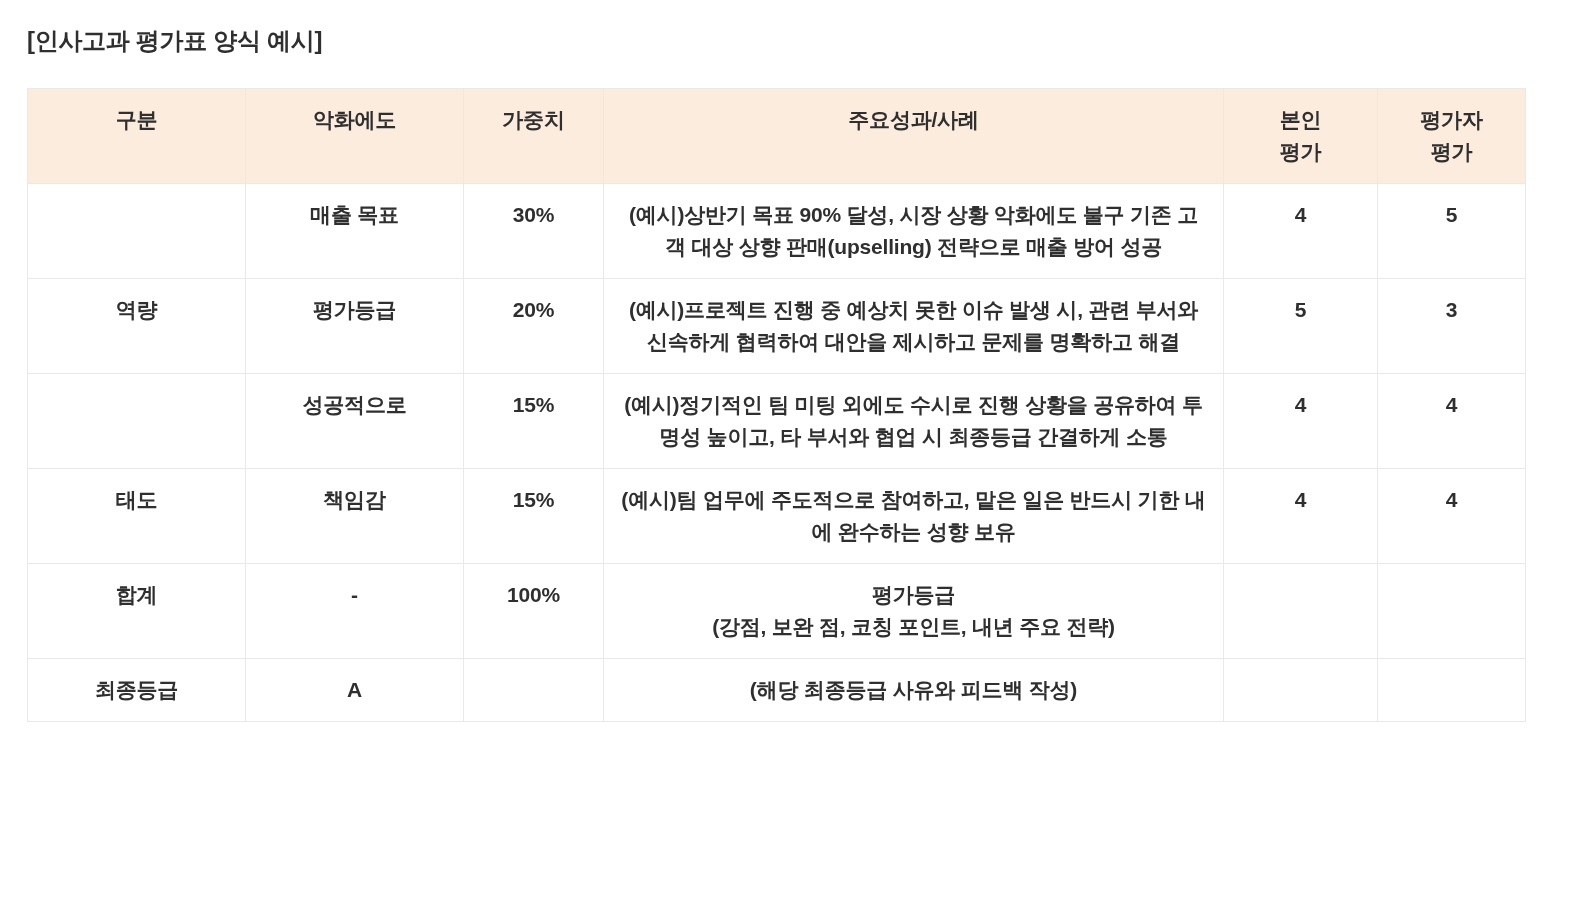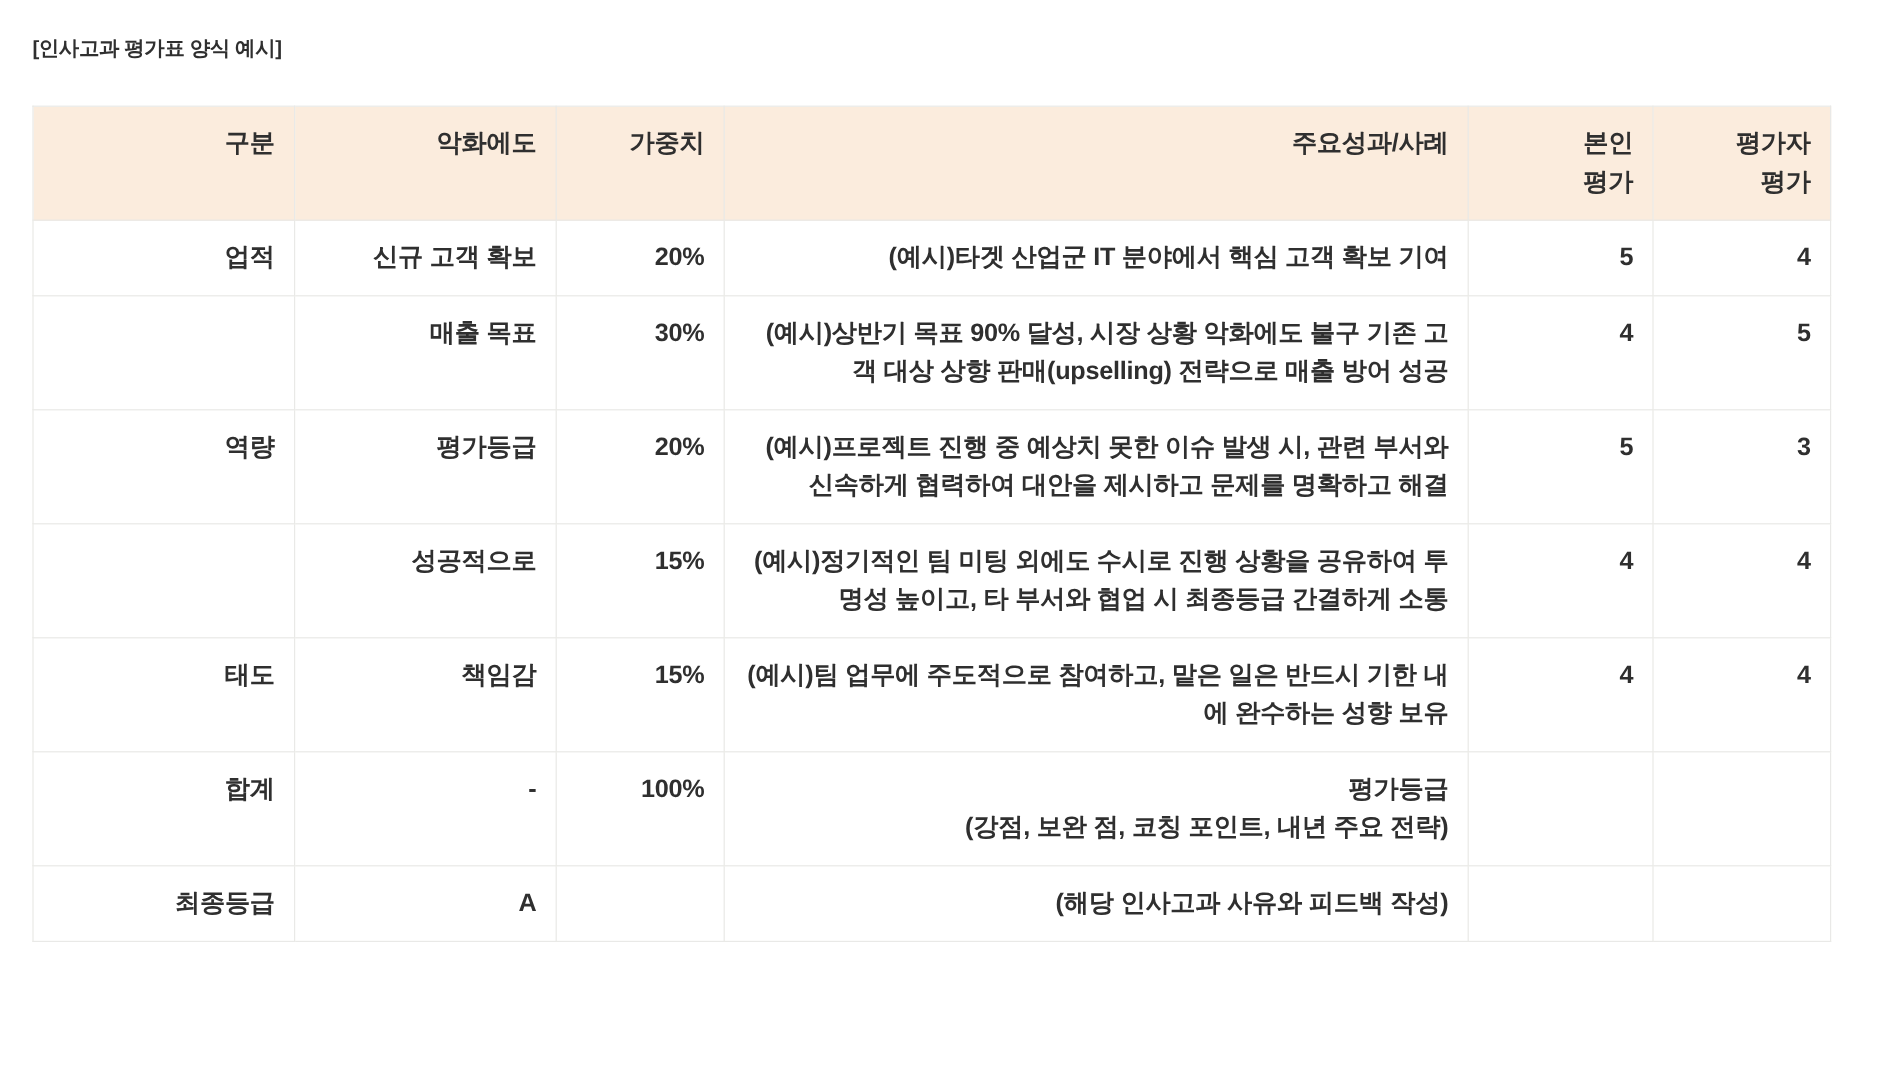--- a/index.html
+++ b/index.html
@@ -8,39 +8,39 @@
     width: 1574px;
     height: 902px;
     overflow: hidden;
     font-family: "Liberation Sans", "DejaVu Sans", sans-serif;
     color: var(--text, #2f2f2f);
   }
   .page {
     padding: 24px 0 0 27px;
   }
   .page-title {
-    font-size: 17px;
+    font-size: 24px;
     font-weight: 700;
     line-height: 34px;
     letter-spacing: -0.3px;
     color: var(--text, #2f2f2f);
     margin-bottom: 30px;
   }
   table.eval {
     border-collapse: collapse;
     table-layout: fixed;
     width: 1498px;
     font-size: 21px;
     font-weight: 700;
     letter-spacing: -0.2px;
   }
   .eval th, .eval td {
     border: 1px solid var(--border, #e9e9e7);
     padding: 15px 16px;
-    text-align: right;
+    text-align: center;
     vertical-align: top;
     line-height: 32px;
     white-space: pre-line;
     overflow-wrap: break-word;
   }
   .eval thead th {
     background: var(--header-bg, #fbecdd);
     font-weight: 700;
   }
 </style>
@@ -66,28 +66,20 @@
         <th>악화에도</th>
         <th>가중치</th>
         <th>주요성과/사례</th>
         <th>본인
 평가</th>
         <th>평가자
 평가</th>
       </tr>
     </thead>
     <tbody>
-      <tr>
-        <td>업적</td>
-        <td>신규 고객 확보</td>
-        <td>20%</td>
-        <td>(예시)타겟 산업군 IT 분야에서 핵심 고객 확보 기여</td>
-        <td>5</td>
-        <td>4</td>
-      </tr>
       <tr>
         <td></td>
         <td>매출 목표</td>
         <td>30%</td>
         <td>(예시)상반기 목표 90% 달성, 시장 상황 악화에도 불구 기존 고객 대상 상향 판매(upselling) 전략으로 매출 방어 성공</td>
         <td>4</td>
         <td>5</td>
       </tr>
       <tr>
         <td>역량</td>
@@ -119,20 +111,20 @@
         <td>100%</td>
         <td>평가등급
 (강점, 보완 점, 코칭 포인트, 내년 주요 전략)</td>
         <td></td>
         <td></td>
       </tr>
       <tr>
         <td>최종등급</td>
         <td>A</td>
         <td></td>
-        <td>(해당 인사고과 사유와 피드백 작성)</td>
+        <td>(해당 최종등급 사유와 피드백 작성)</td>
         <td></td>
         <td></td>
       </tr>
     </tbody>
   </table>
 
 </div>
 
 </body></html>

